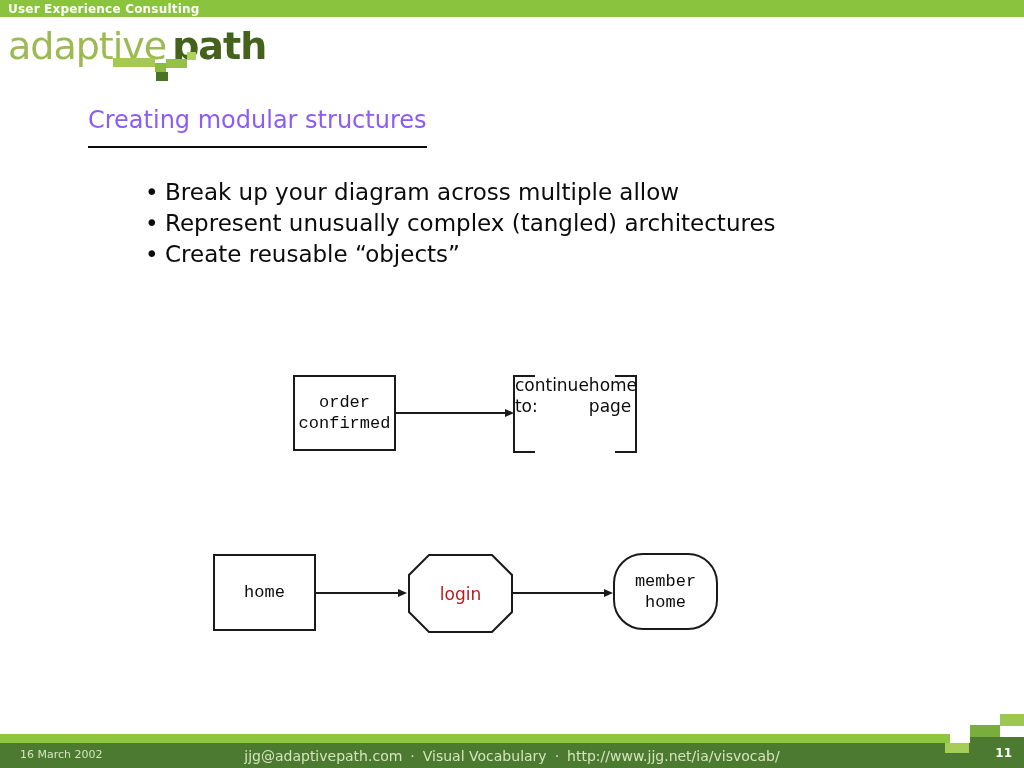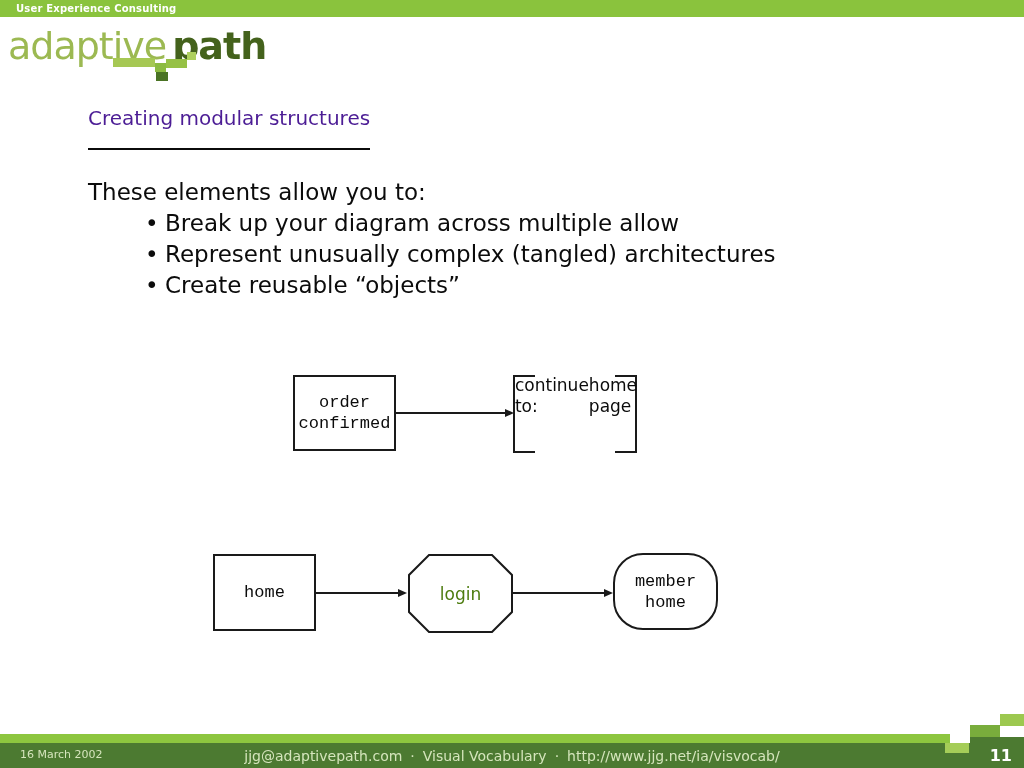--- a/index.html
+++ b/index.html
@@ -2,58 +2,58 @@
 <html><head>
 <meta charset="utf-8">
 <style>
   * { margin:0; padding:0; box-sizing:border-box; }
   body { background:#888; font-family:"DejaVu Sans","Liberation Sans",sans-serif; }
   .slide { position:relative; width:1024px; height:768px; background:#ffffff; overflow:hidden; }
 
   
   .topbar { position:absolute; left:0; top:0; width:1024px; height:17px; background:#8ac33d;
             display:flex; align-items:center; }
-  .topbar .tagline { color:#ffffff; font-size:10px; font-weight:bold; padding-left:16px; letter-spacing:.2px; }
+  .topbar .tagline { color:#ffffff; font-size:12px; font-weight:bold; padding-left:8px; letter-spacing:.2px; }
 
   
   .logo { position:absolute; left:8px; top:24px; font-size:38px; letter-spacing:-1px; white-space:nowrap; }
   .logo .w1 { color:#9cb952; font-weight:400; }
   .logo .w2 { color:#44621c; font-weight:bold; margin-left:6px; }
   .decor-sq { position:absolute; }
 
   
-  .title { position:absolute; left:88px; top:106px; font-size:20px; color:#4c1d95;
-           border-bottom:2px solid #0b0b0b; padding-bottom:18px; }
+  .title { position:absolute; left:88px; top:106px; font-size:24px; color:#8b5cf6;
+           border-bottom:2px solid #0b0b0b; padding-bottom:12px; }
   .body { position:absolute; left:88px; top:177px; width:820px; font-size:23px; color:#0b0b0b; line-height:31px; }
   .bullet-row { padding-left:57px; display:flex; }
   .bullet-row .dot { width:20px; flex:0 0 20px; }
 
   
   .dbox { position:absolute; border:2px solid #1a1a1a; background:#fff; display:flex; flex-direction:column;
           align-items:center; justify-content:center; font-size:17px; line-height:21px; color:#0b0b0b; text-align:center;font-family:Liberation Mono, monospace; }
   .dline { position:absolute; height:2px; background:#1a1a1a; }
   .dhead { position:absolute; width:0; height:0; border-top:4px solid transparent;
            border-bottom:4px solid transparent; border-left:9px solid #1a1a1a; }
   .bracket-l { position:absolute; border:2px solid #1a1a1a; border-right:none; }
   .bracket-r { position:absolute; border:2px solid #1a1a1a; border-left:none; }
   .bracket-label { position:absolute; display:flex; flex-direction:row; justify-content:center;
                    font-size:17px; line-height:21px; color:#0b0b0b; text-align:left; }
   .oct-wrap { position:absolute; }
   .oct-label { position:absolute; display:flex; align-items:center; justify-content:center;
-               font-size:17px; color:#4d7c0f; }
+               font-size:17px; color:#b91c1c; }
 
   
   .footer-stripe { position:absolute; left:0; top:734px; width:950px; height:9px; background:#8dc63f; }
   .footer-band { position:absolute; left:0; top:743px; width:1024px; height:25px; background:#4c7a31; }
   .footer-band-ext { position:absolute; left:970px; top:737px; width:54px; height:6px; background:#4c7a31; }
   .footer-date { position:absolute; left:20px; top:748px; font-size:11px; color:#d5e5bc; }
   .footer-center { position:absolute; left:0; top:748px; width:1024px; text-align:center;
                    font-size:14px; color:#d5e5bc; }
   .footer-center span { margin:0 4px; }
-  .footer-page { position:absolute; right:12px; top:746px; font-size:16px; font-weight:bold; color:#ffffff; }
+  .footer-page { position:absolute; right:12px; top:746px; font-size:12px; font-weight:bold; color:#ffffff; }
 </style>
 </head>
 <body>
 
 <div class="slide">
 
   <div class="topbar">
     <span class="tagline">User Experience Consulting</span>
   </div>
 
@@ -65,21 +65,20 @@
     <div class="decor-sq" style="left:113px;top:58px;width:42px;height:9px;background:#a6c854;"></div>
     <div class="decor-sq" style="left:155px;top:63px;width:11px;height:9px;background:#8cbb41;"></div>
     <div class="decor-sq" style="left:156px;top:72px;width:12px;height:9px;background:#4a7324;"></div>
     <div class="decor-sq" style="left:166px;top:59px;width:21px;height:9px;background:#96c145;"></div>
     <div class="decor-sq" style="left:187px;top:52px;width:9px;height:8px;background:#aed05e;"></div>
   </div>
 
   <div class="title">Creating modular structures</div>
 
   <div class="body">
-    <div>These elements allow you to:</div>
     <div class="bullet-row">
       <span class="dot">•</span>
       <span>Break up your diagram across multiple allow</span>
     </div>
     <div class="bullet-row">
       <span class="dot">•</span>
       <span>Represent unusually complex (tangled) architectures</span>
     </div>
     <div class="bullet-row">
       <span class="dot">•</span>

